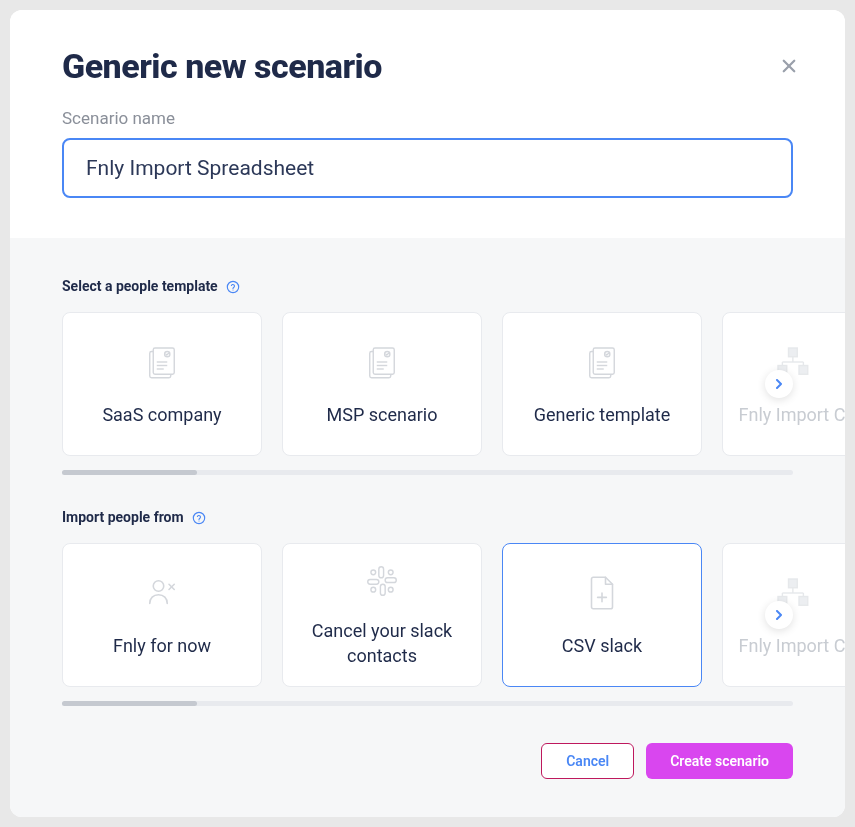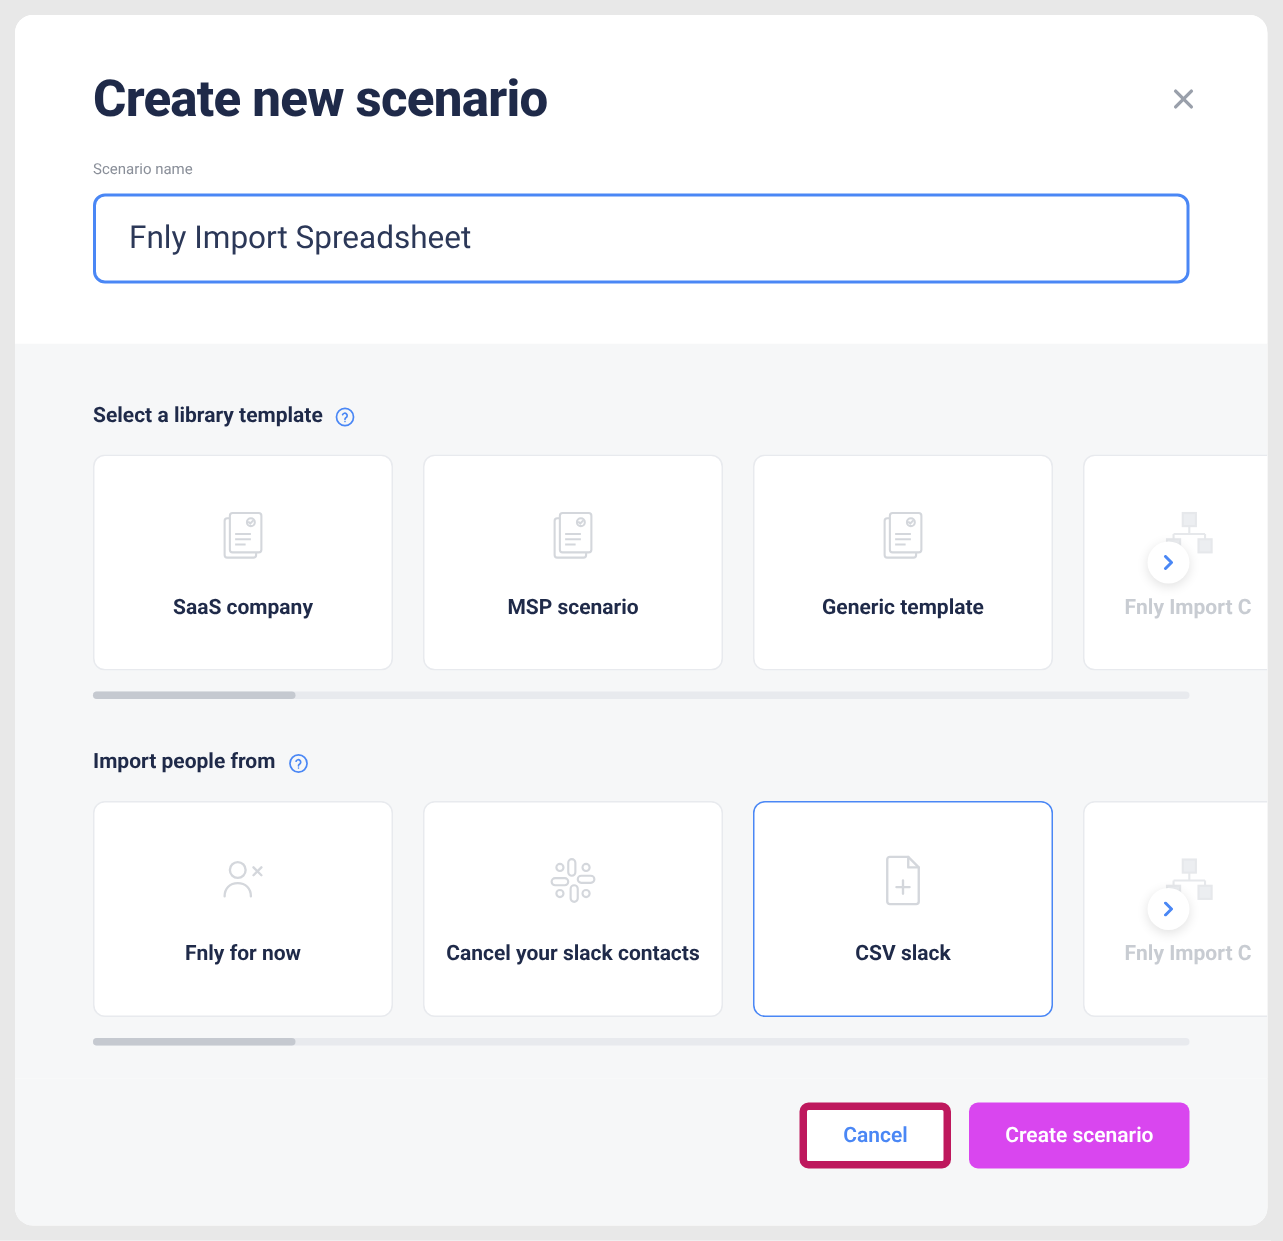--- a/index.html
+++ b/index.html
@@ -45,21 +45,21 @@
       width: 24px;
       height: 24px;
       cursor: pointer;
       color: #9aa0ab;
       display: flex;
       align-items: center;
       justify-content: center;
     }
     .close-btn svg { width: 18px; height: 18px; }
     .field-label {
-      font-size: 10px;
+      font-size: 17px;
       color: #8a8f99;
       margin-top: 22px;
       margin-bottom: 10px;
       display: block;
     }
     .text-input {
       width: 100%;
       border: 2px solid #4a87f5;
       border-radius: 8px;
       padding: 16px 22px;
@@ -127,22 +127,22 @@
     }
     .card-icon {
       margin-bottom: 18px;
       color: #d4d7dc;
       display: flex;
       align-items: center;
       justify-content: center;
       height: 44px;
     }
     .card-label {
-      font-size: 14px;
-      font-weight: 700;
+      font-size: 18px;
+      font-weight: 400;
       color: #1f2a49;
       line-height: 1.4;
     }
     .card.partial .card-label {
       color: #c8ccd2;
     }
     .scroll-next {
       position: absolute;
       right: 52px;
       top: 50%;
@@ -188,49 +188,49 @@
       border-radius: 6px;
       font-size: 14px;
       font-weight: 600;
       cursor: pointer;
       border: none;
       font-family: inherit;
     }
     .btn-secondary {
       background: #fff;
       color: #4a87f5;
-      border: 5px solid #be185d;
+      border: 1px solid #be185d;
     }
     .btn-primary {
       background: #d946ef;
       color: #fff;
     }
   </style>
 </head>
 <body>
 
 <div class="modal">
 
   <div class="modal-header">
     <div class="close-btn">
       <svg viewBox="0 0 24 24" fill="none" stroke="currentColor" stroke-width="3" stroke-linecap="round">
           <line x1="5" y1="5" x2="19" y2="19"></line>
           <line x1="19" y1="5" x2="5" y2="19"></line>
         </svg>
     </div>
-    <h1 class="modal-title">Create new scenario</h1>
+    <h1 class="modal-title">Generic new scenario</h1>
     <label class="field-label">Scenario name</label>
     <input class="text-input" type="text" value="Fnly Import Spreadsheet" style="">
   </div>
 
   <div class="modal-body">
 
     <div class="section">
       <div class="section-header">
-        <span class="section-title">Select a library template</span>
+        <span class="section-title">Select a people template</span>
         <span class="help-icon">
           <svg viewBox="0 0 16 16" fill="none" stroke="currentColor" stroke-width="1.3">
               <circle cx="8" cy="8" r="6.5"></circle>
               <path d="M6.2 6.2a1.8 1.8 0 1 1 2.5 2.3c-.6.4-.7.8-.7 1.3" stroke-linecap="round"></path>
               <circle cx="8" cy="11.5" r="0.6" fill="currentColor" stroke="none"></circle>
             </svg>
         </span>
       </div>
       <div class="cards-wrap">
         <div class="cards-row">

